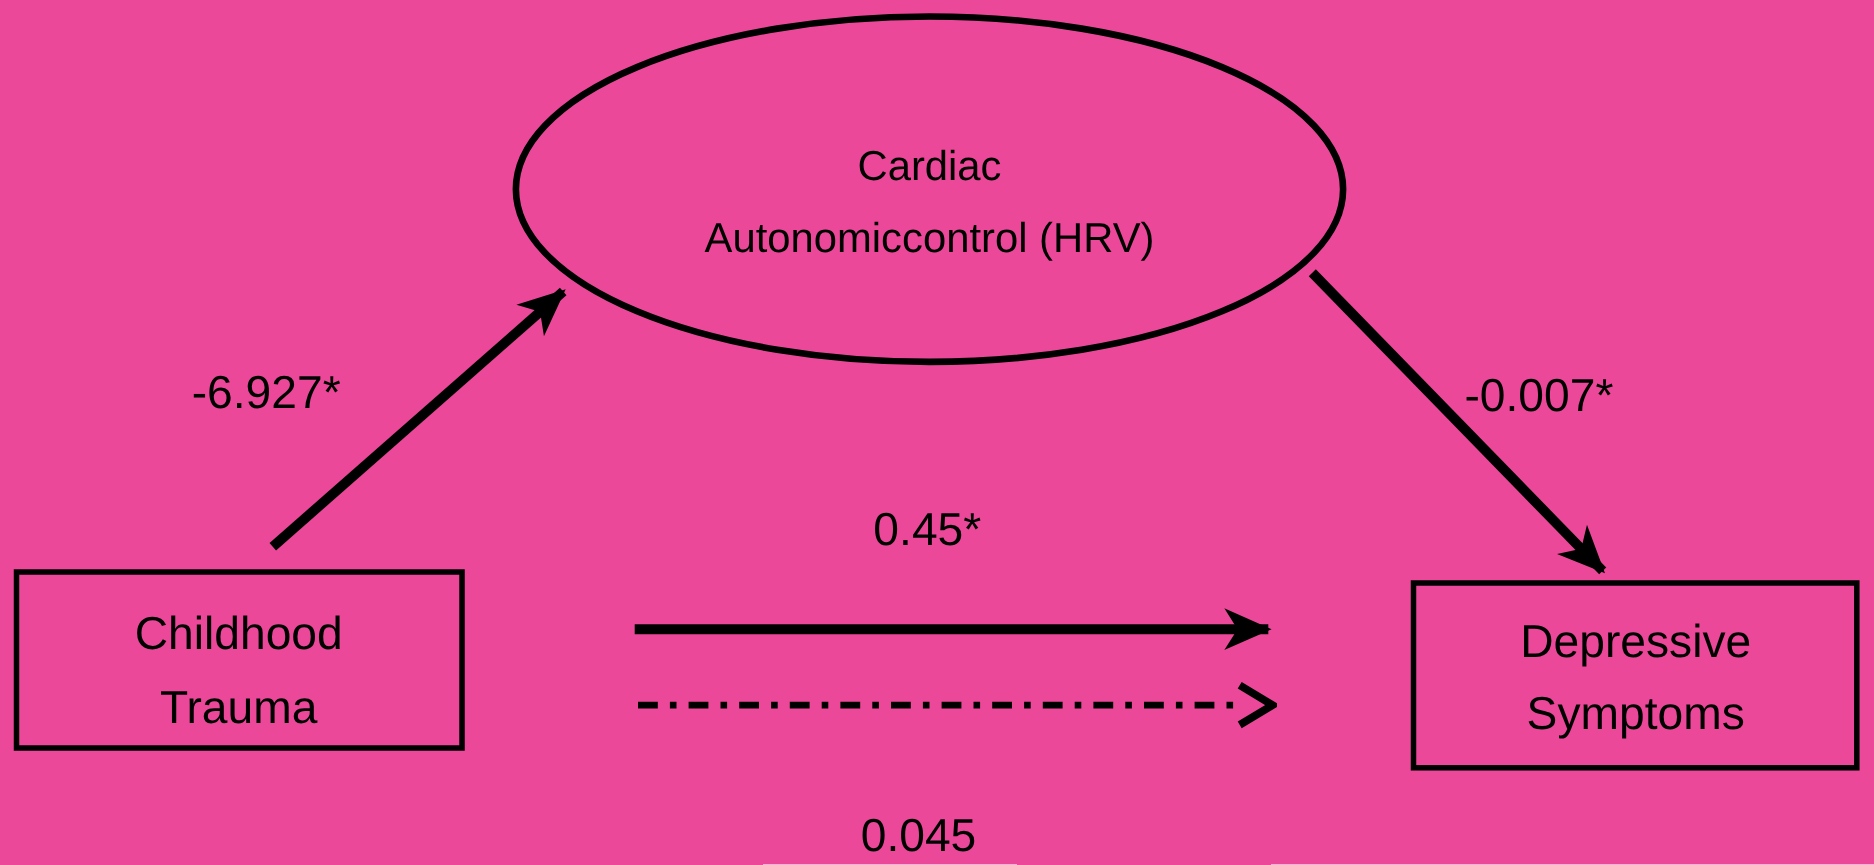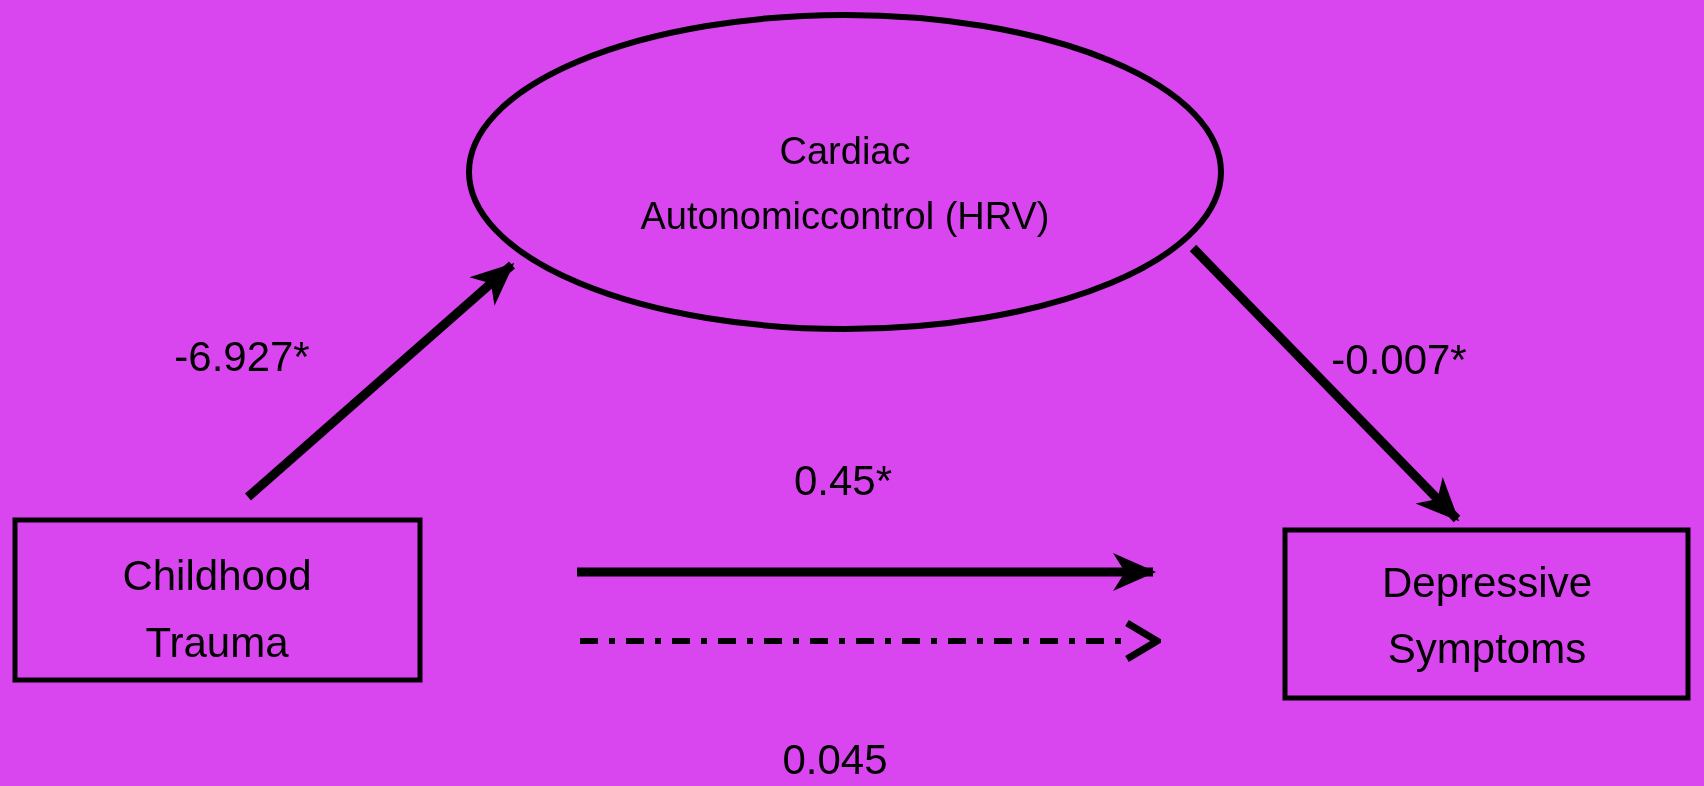--- a/index.html
+++ b/index.html
@@ -8,21 +8,21 @@
     width: 1704px;
     height: 786px;
     background: #ffffff;
     overflow: hidden;
     font-family: "Liberation Sans", sans-serif;
   }
   .diagram-wrap {
     position: relative;
     width: 1704px;
     height: 786px;
-    background: #d946ef;
+    background: #ec4899;
   }
   svg { display: block; }
   .shape {
     fill: none;
     stroke: #000000;
   }
   .node-ellipse { stroke-width: 6px; }
   .node-rect   { stroke-width: 5px; }
   .path-line   { stroke: #000000; fill: none; }
   .path-thick  { stroke-width: 9px; }

